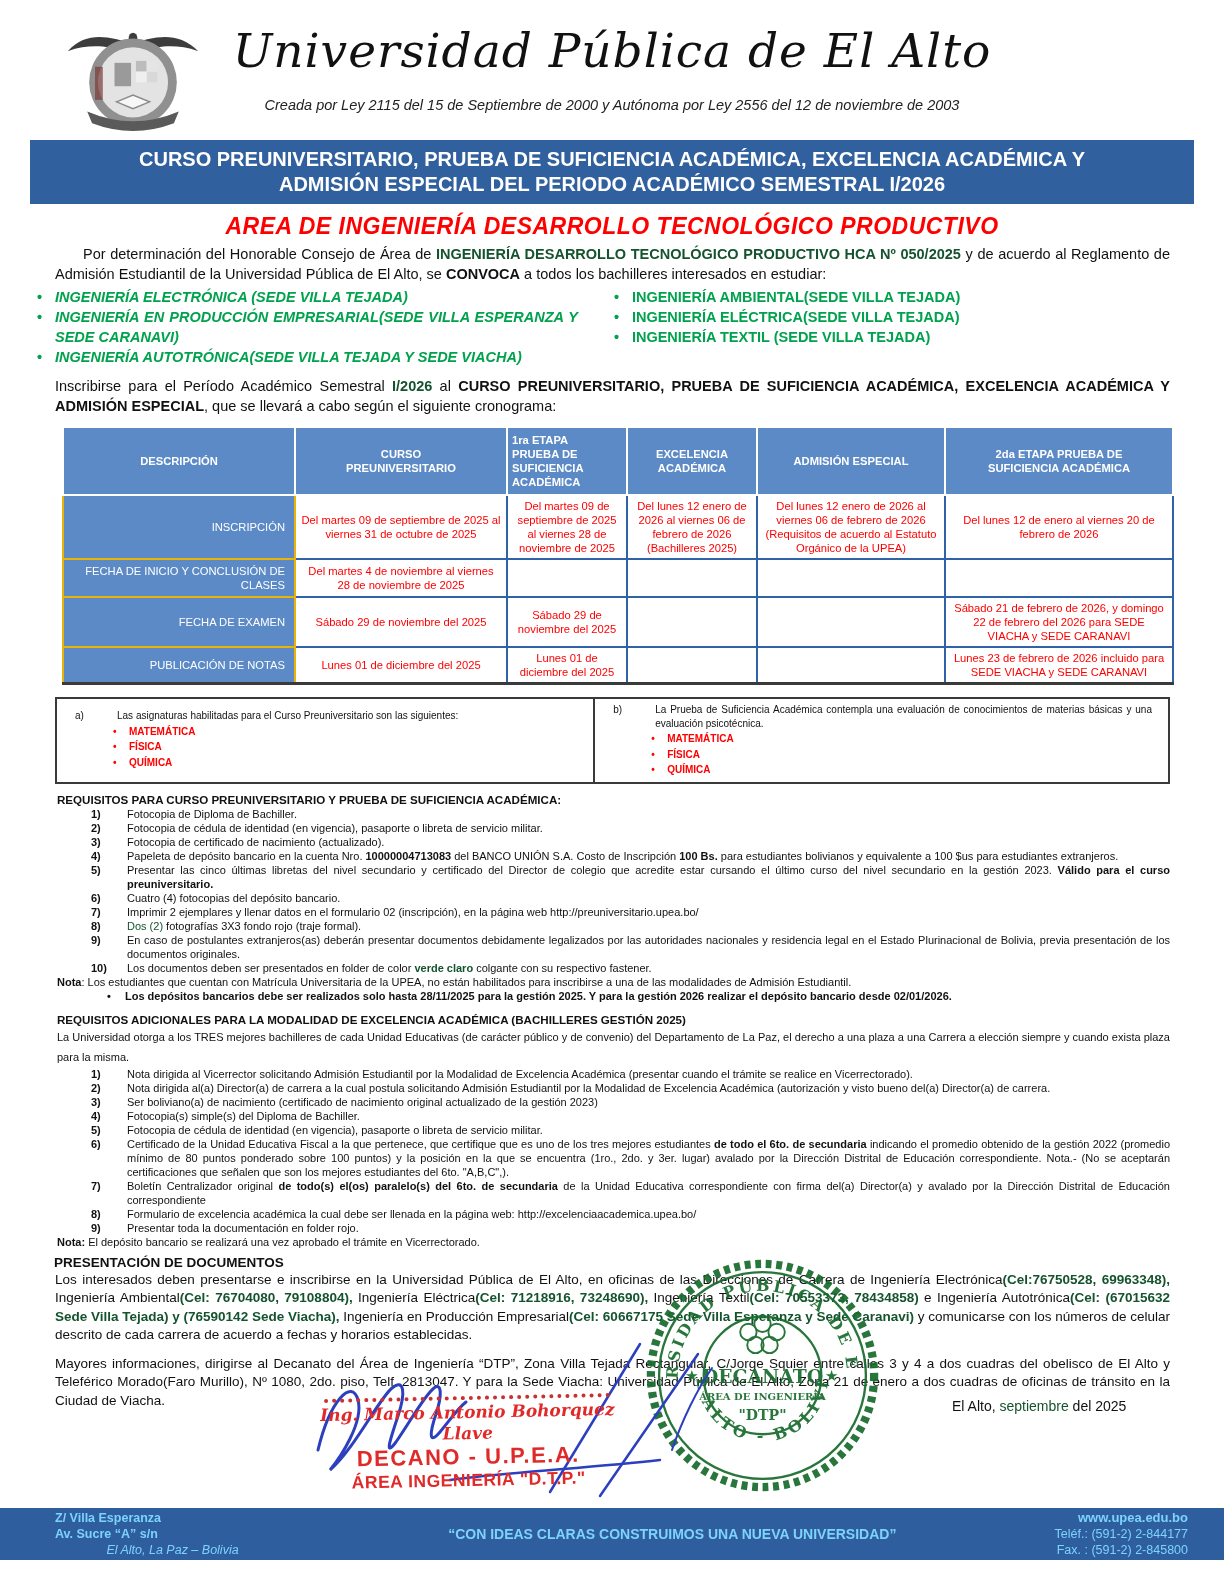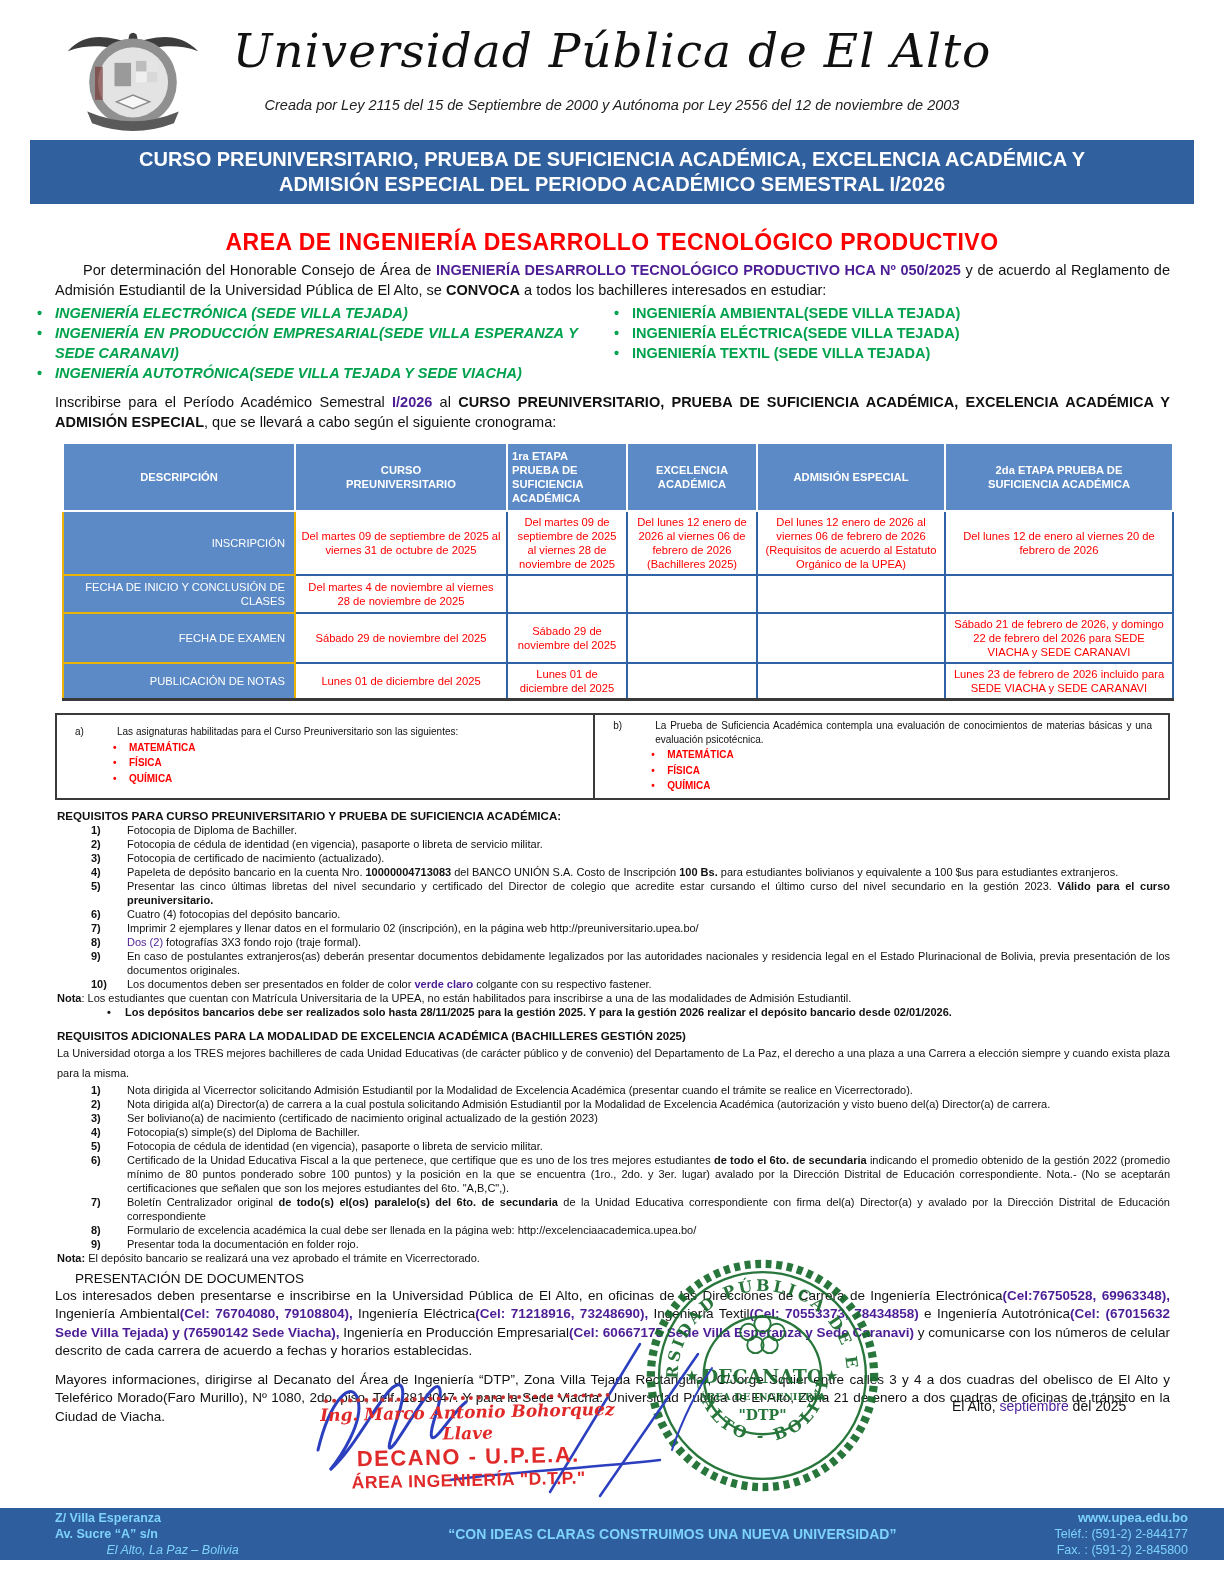--- a/index.html
+++ b/index.html
@@ -1,33 +1,33 @@
 <!DOCTYPE html>
 <html><head>
 <meta charset="utf-8">
 <style>
   html,body{margin:0;padding:0;background:#fff;}
   .page{position:relative;width:1224px;height:1584px;background:#fff;overflow:hidden;
         font-family:"Liberation Sans",sans-serif;color:#111;}
   .b{font-weight:bold}
-  .rd{color:#4c1d95}
+  .rd{color:#14532d}
 
   
   .header{position:relative;margin-top:20px;height:112px;}
   .logo{position:absolute;left:58px;top:0px;width:150px;height:112px;}
   .head-text{margin:0 150px;text-align:center;}
   .uni-title{font-family:"DejaVu Serif",serif;font-style:italic;font-size:47px;line-height:62px;letter-spacing:1px;}
   .law-sub{font-style:italic;font-size:14.5px;line-height:18px;margin-top:14px;color:#222;}
 
   
   .banner{margin:8px 30px 0;background:#31609F;color:#fff;font-weight:bold;font-size:20px;
           line-height:25px;text-align:center;padding:7px 6px;white-space:pre-line;}
 
   
-  .area-title{margin-top:25px;text-align:center;color:#FF0000;font-weight:bold;
+  .area-title{margin-top:9px;text-align:center;color:#FF0000;font-weight:bold;font-style:italic;
               font-size:23px;line-height:26px;letter-spacing:0.5px;}
 
   
   .intro{margin:5px 54px 0 55px;font-size:14.5px;line-height:20px;text-align:justify;text-indent:28px;}
   .enroll{margin:9px 54px 0 55px;font-size:14.5px;line-height:20px;text-align:justify;}
 
   
   .careers{display:flex;margin:3px 30px 0 37px;}
   .c-left{width:49%;}
   .c-right{flex:1;margin-left:10px;}
@@ -62,21 +62,21 @@
   .sec-h{font-weight:bold;font-size:11.6px;line-height:15px;}
   .sec-p{font-size:11px;line-height:20px;text-align:justify;}
   .li{display:flex;font-size:11px;line-height:14px;}
   .li .num{width:36px;min-width:36px;margin-left:34px;font-weight:bold;}
   .li .t{flex:1;text-align:justify;}
   .nota{font-size:11px;line-height:14px;}
   .dep{display:flex;font-size:11px;line-height:15px;font-weight:bold;}
   .dep .blt3{width:18px;min-width:18px;margin-left:50px;}
 
   
-  .pres-h{margin:5px 54px 0 75px;font-weight:normal;font-size:13.5px;line-height:17px;}
+  .pres-h{margin:5px 54px 0 54px;font-weight:bold;font-size:13.5px;line-height:17px;}
   .pres-p{margin:0 54px 0 55px;font-size:13.5px;line-height:18.5px;text-align:justify;}
   .pres-p2{margin-top:10px;}
 
   
   .sig{position:absolute;left:300px;top:1330px;width:480px;height:170px;z-index:4;pointer-events:none;}
   .stamp{position:absolute;left:318px;top:1396px;width:300px;text-align:center;
          transform:rotate(-1.2deg);color:#E02A2A;z-index:5;}
   .stamp-dots{border-top:4px dotted #C93030;width:286px;margin:0 auto 2px;}
   .stamp-name{font-family:"DejaVu Serif",serif;font-style:italic;font-weight:bold;font-size:17px;line-height:21px;}
   .stamp-role{font-size:22px;font-weight:bold;letter-spacing:1.5px;line-height:25px;}

